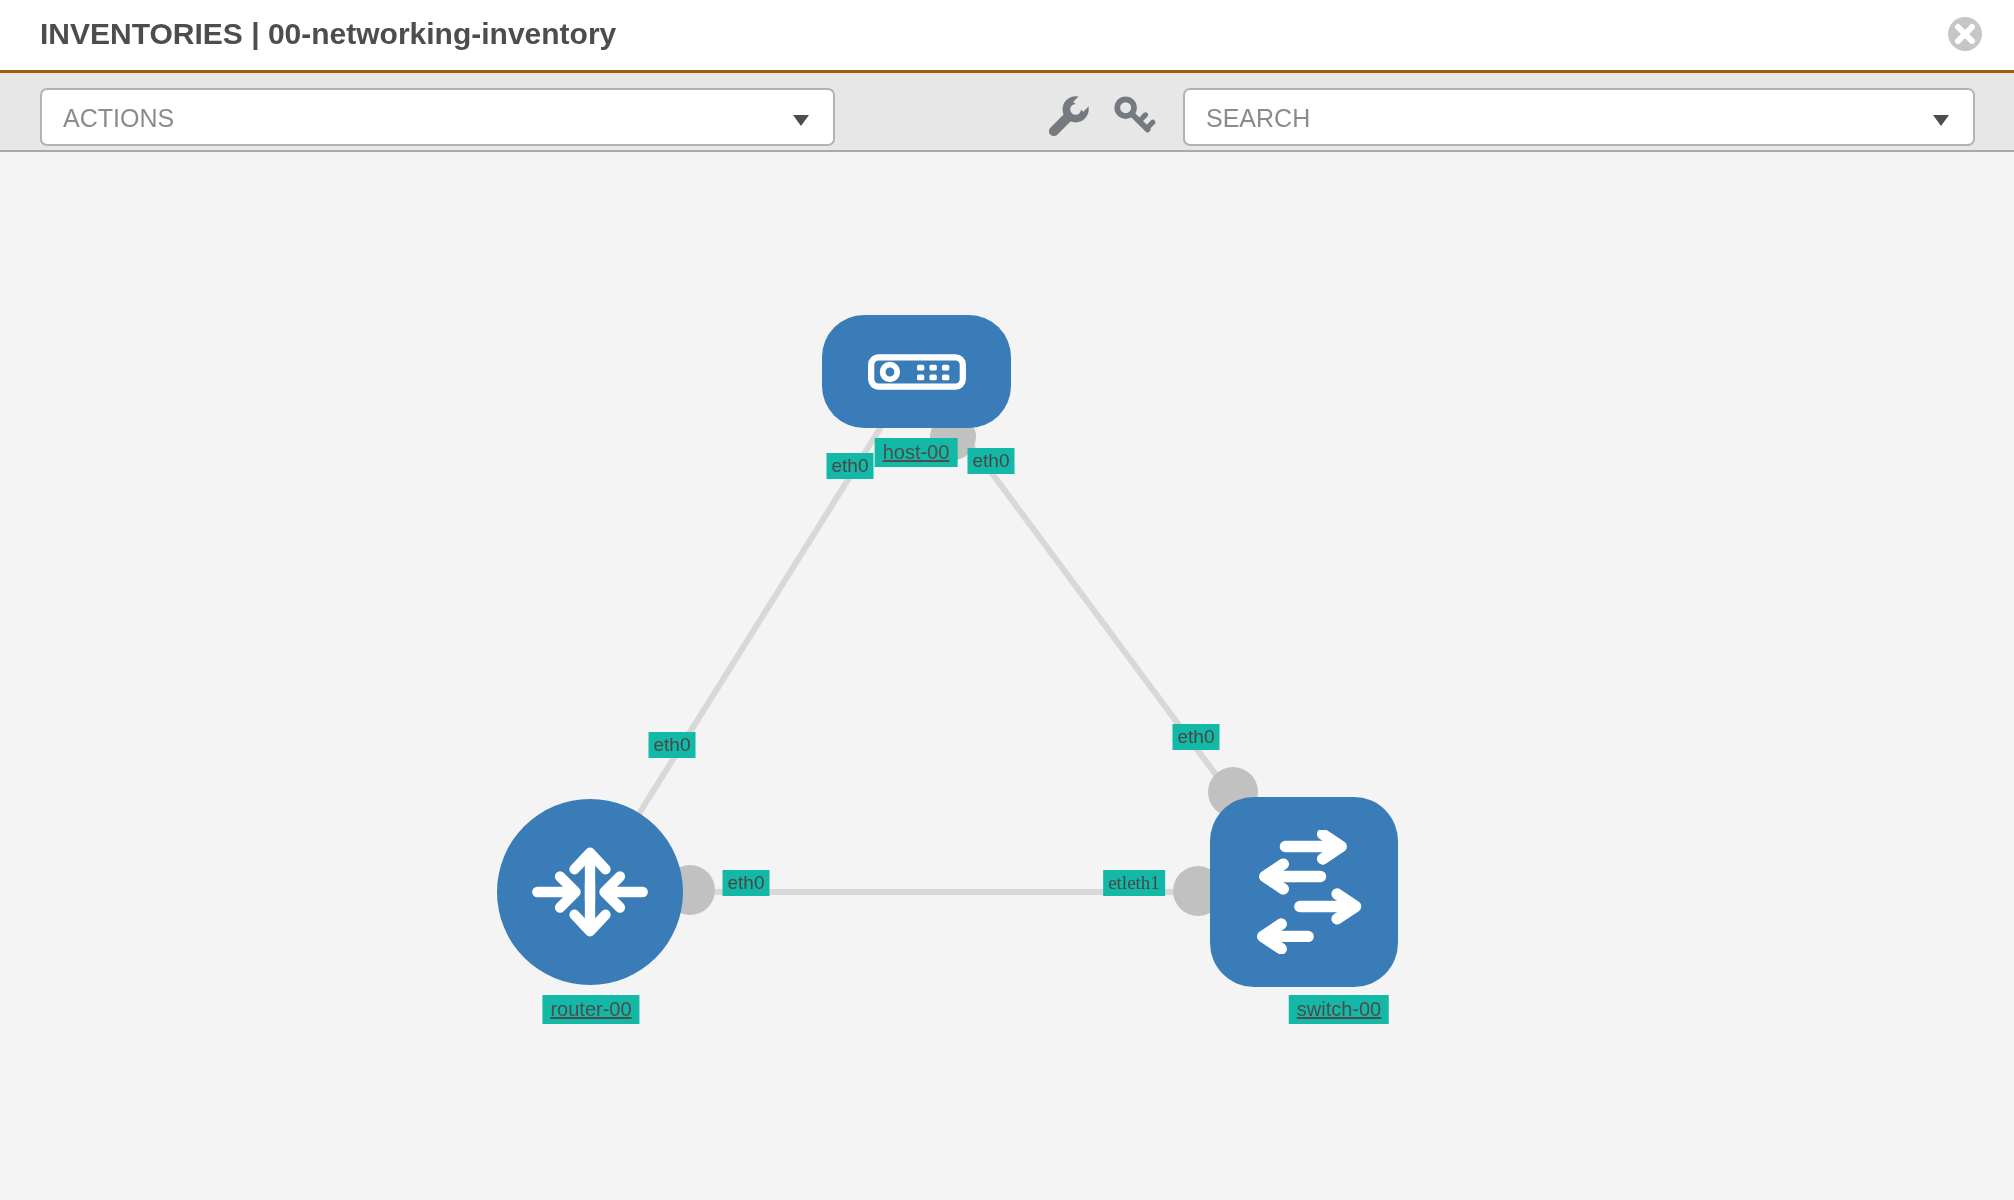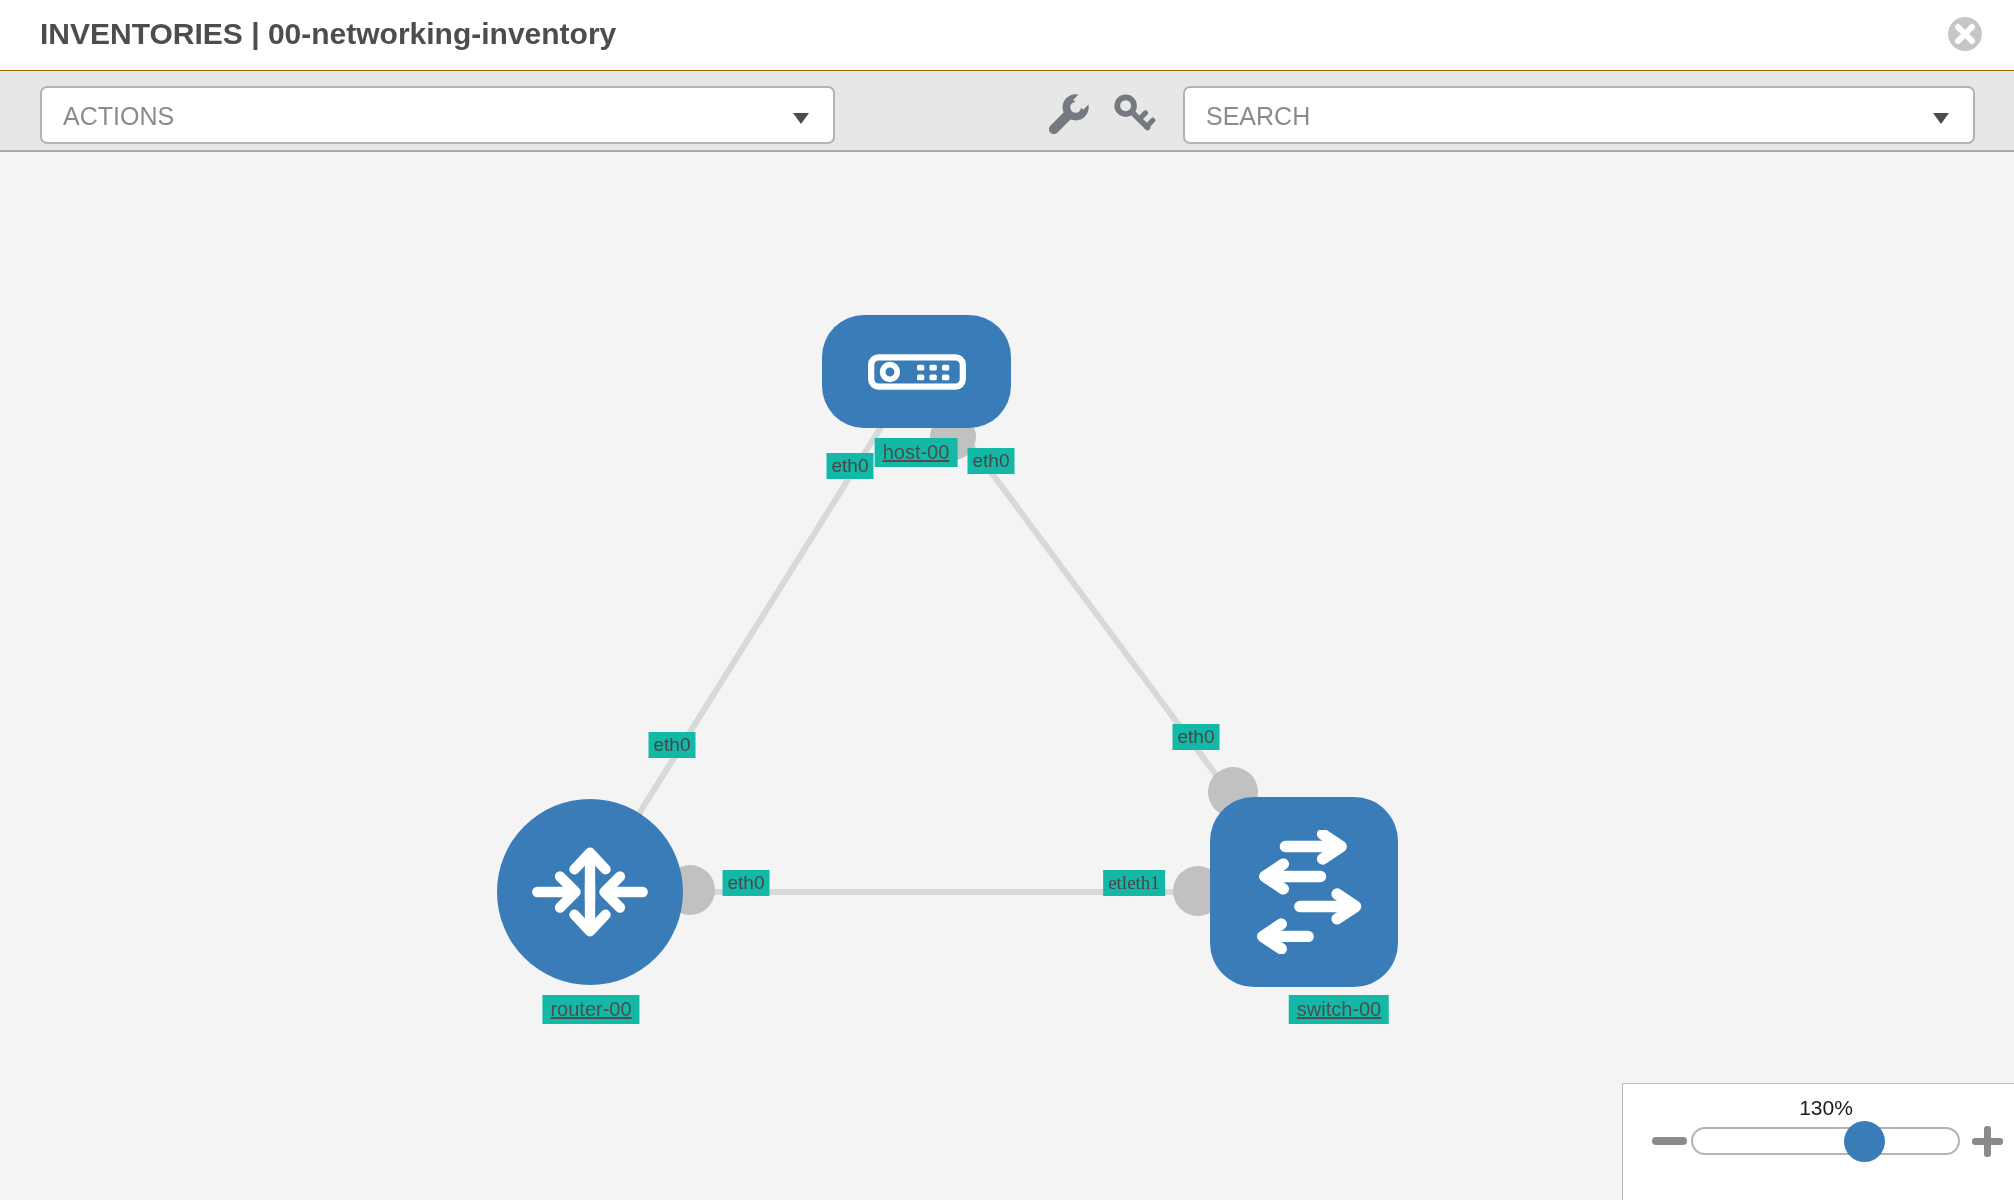--- a/index.html
+++ b/index.html
@@ -9,21 +9,21 @@
 
   
   .header { position:absolute; left:0; top:0; width:100%; height:70px; background:#ffffff; }
   .page-title { position:absolute; left:40px; top:5px; font-size:30px; font-weight:bold;
                 color:#4d4d4d; letter-spacing:0;margin-top:12px; }
   .close-btn { position:absolute; right:31px; top:16px; width:36px; height:36px; border:none;
                background:transparent; cursor:pointer; }
 
   
   .toolbar { position:absolute; left:0; top:70px; width:100%; height:82px;
-             background:var(--toolbar-bg); border-top:1px solid #a16207;
+             background:var(--toolbar-bg); border-top:3px solid #a16207;
              border-bottom:2px solid #a9a9a9; }
   .select { position:absolute; top:15px; height:58px; background:#fff;
             border:2px solid #b3b3b3; border-radius:7px; cursor:pointer; }
   .select .sel-label { position:absolute; left:21px; top:14px; font-size:25px; color:#8b8b8b; }
   .caret { position:absolute; right:24px; top:25px; width:0; height:0;
            border-left:8px solid transparent; border-right:8px solid transparent;
            border-top:11px solid #4d4d4d; }
   .actions-select { left:40px; width:795px; }
   .search-select  { left:1183px; width:792px;text-decoration:underline; }
   .tool-btn { position:absolute; top:20px; width:48px; height:48px; background:transparent;
@@ -177,22 +177,15 @@
     <div class="chip node-chip chip-router">router-00</div>
     <div class="chip node-chip chip-switch">switch-00</div>
 
     <div class="chip iface-chip if-host-left">eth0</div>
     <div class="chip iface-chip if-host-right">eth0</div>
     <div class="chip iface-chip if-router-upper">eth0</div>
     <div class="chip iface-chip if-router-right">eth0</div>
     <div class="chip iface-chip if-switch-left">etleth1</div>
     <div class="chip iface-chip if-switch-upper">eth0</div>
 
-    <div class="zoom-panel">
-      <div class="zoom-level">130%</div>
-      <button class="zoom-minus" aria-label="zoom out"></button>
-      <div class="zoom-track"></div>
-      <div class="zoom-thumb"></div>
-      <button class="zoom-plus" aria-label="zoom in"></button>
-    </div>
 
   </div>
 </div>
 
 </body></html>

